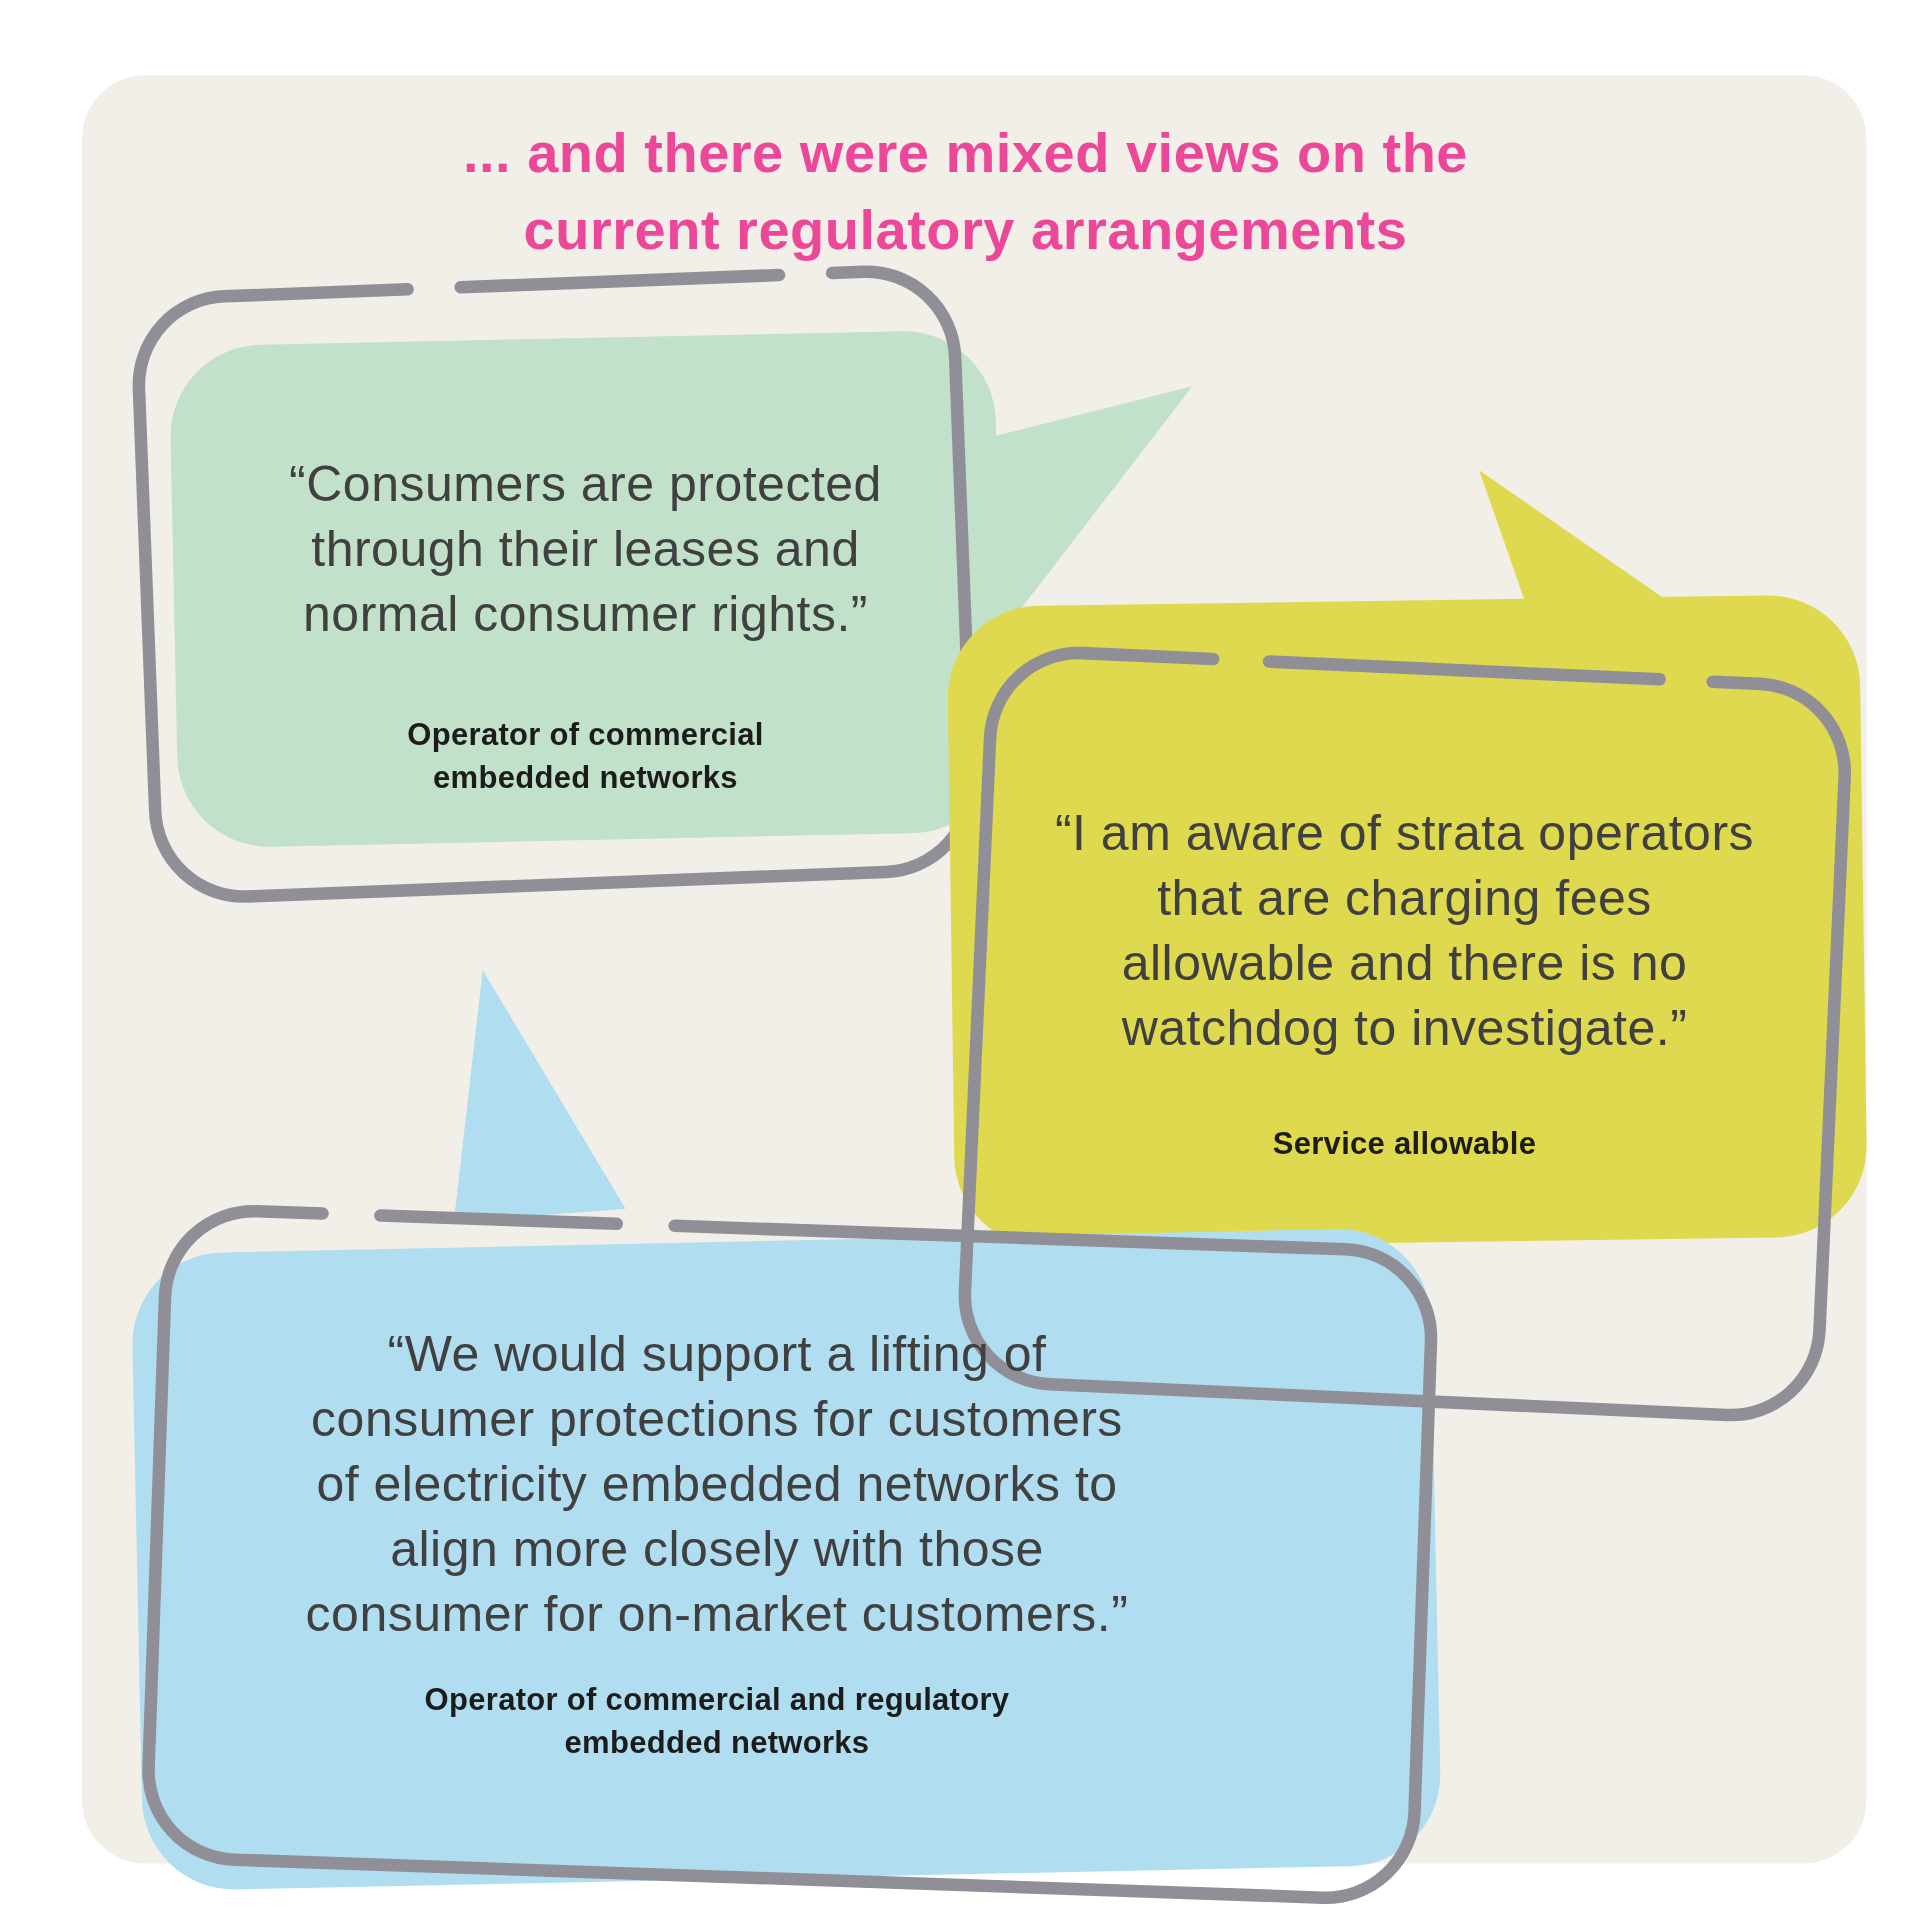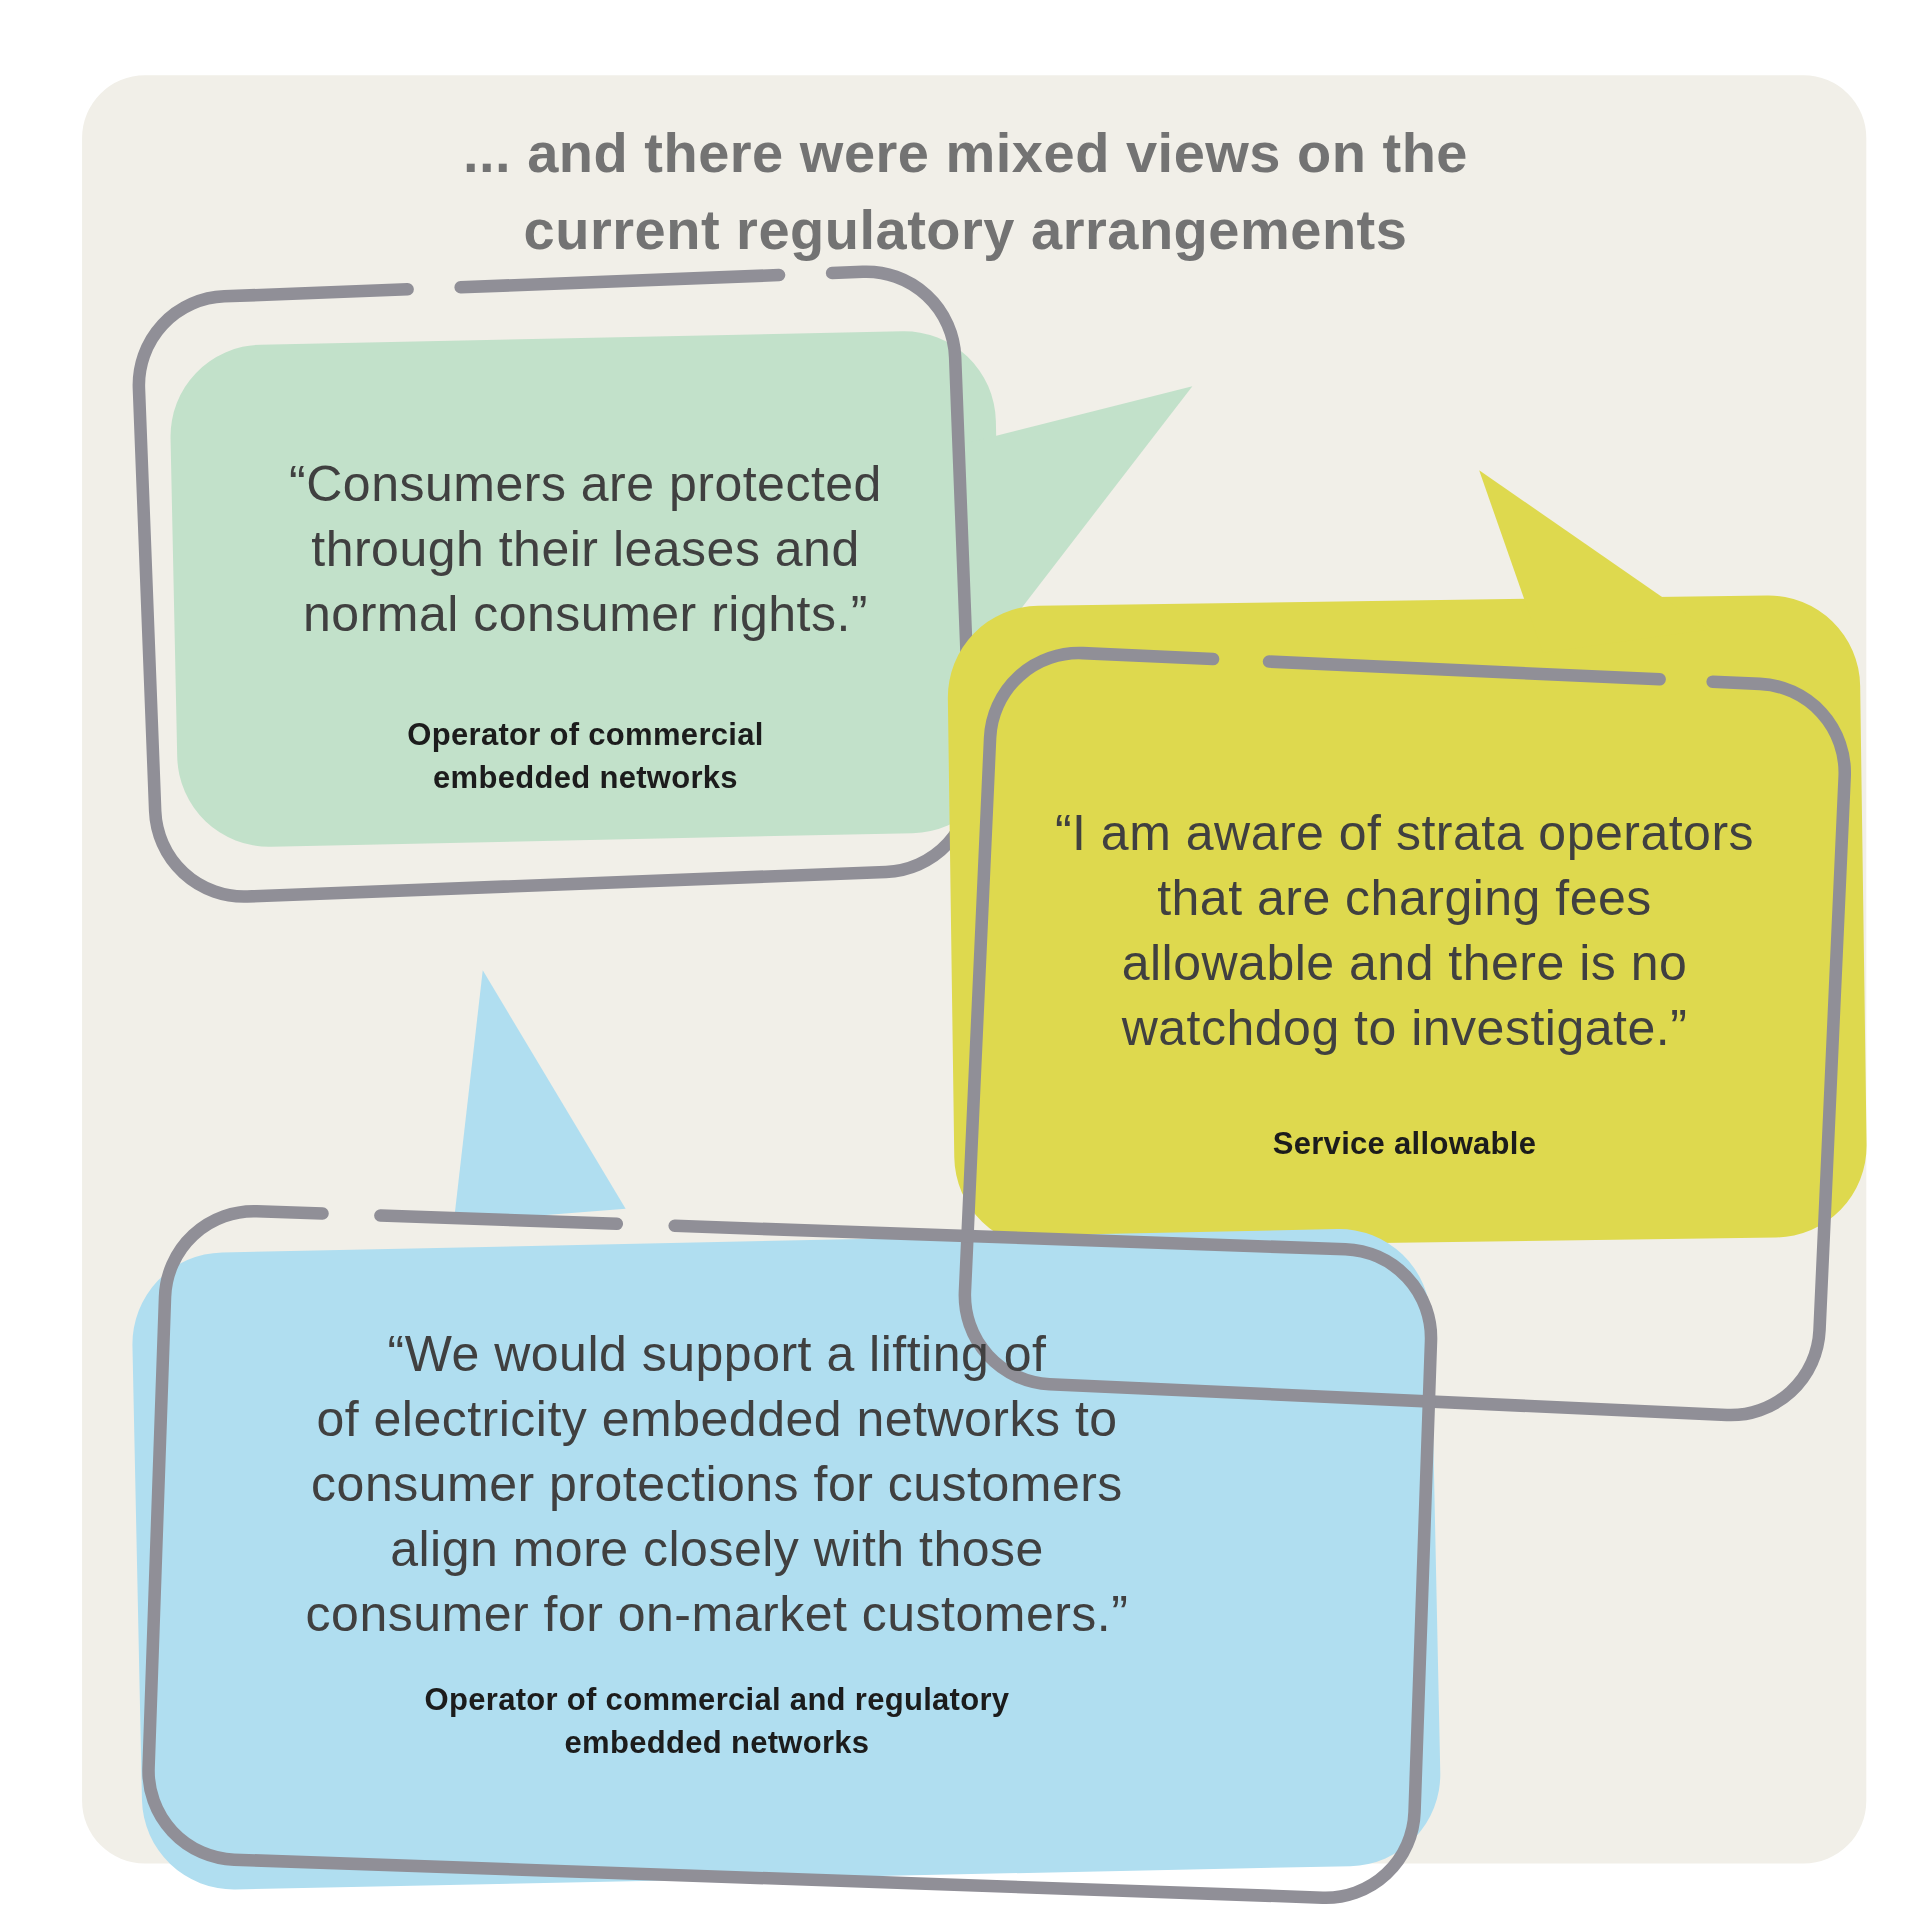--- a/index.html
+++ b/index.html
@@ -7,21 +7,21 @@
     position:relative;
     width:1931px;height:1931px;
     background:#ffffff;
     font-family:"Liberation Sans", sans-serif;
     overflow:hidden;
   }
   .stage svg{position:absolute;left:0;top:0;}
   .txt{position:absolute;text-align:center;}
   .title{
     left:193px;top:114px;width:1545px;
-    font-size:56px;font-weight:700;color:#737373;
+    font-size:56px;font-weight:700;color:#ec4899;
     line-height:77px;letter-spacing:0.5px;
   }
   .quote{
     font-size:50px;font-weight:400;color:#404040;
     letter-spacing:0.5px;line-height:65px;
   }
   .attr{
     font-size:31px;font-weight:700;color:#1c1c1c;
     line-height:43px;letter-spacing:0.3px;
   }
@@ -89,22 +89,22 @@
     <div>that are charging fees</div>
     <div>allowable and there is no</div>
     <div>watchdog to investigate.”</div>
   </div>
   <div class="txt attr a-yellow">
     <div>Service allowable</div>
   </div>
 
   <div class="txt quote q-blue">
     <div>“We would support a lifting of</div>
+    <div>consumer protections for customers</div>
     <div>of electricity embedded networks to</div>
-    <div>consumer protections for customers</div>
     <div>align more closely with those</div>
     <div>consumer for on-market customers.”</div>
   </div>
   <div class="txt attr a-blue">
     <div>Operator of commercial and regulatory</div>
     <div>embedded networks</div>
   </div>
 
 </div>
 

